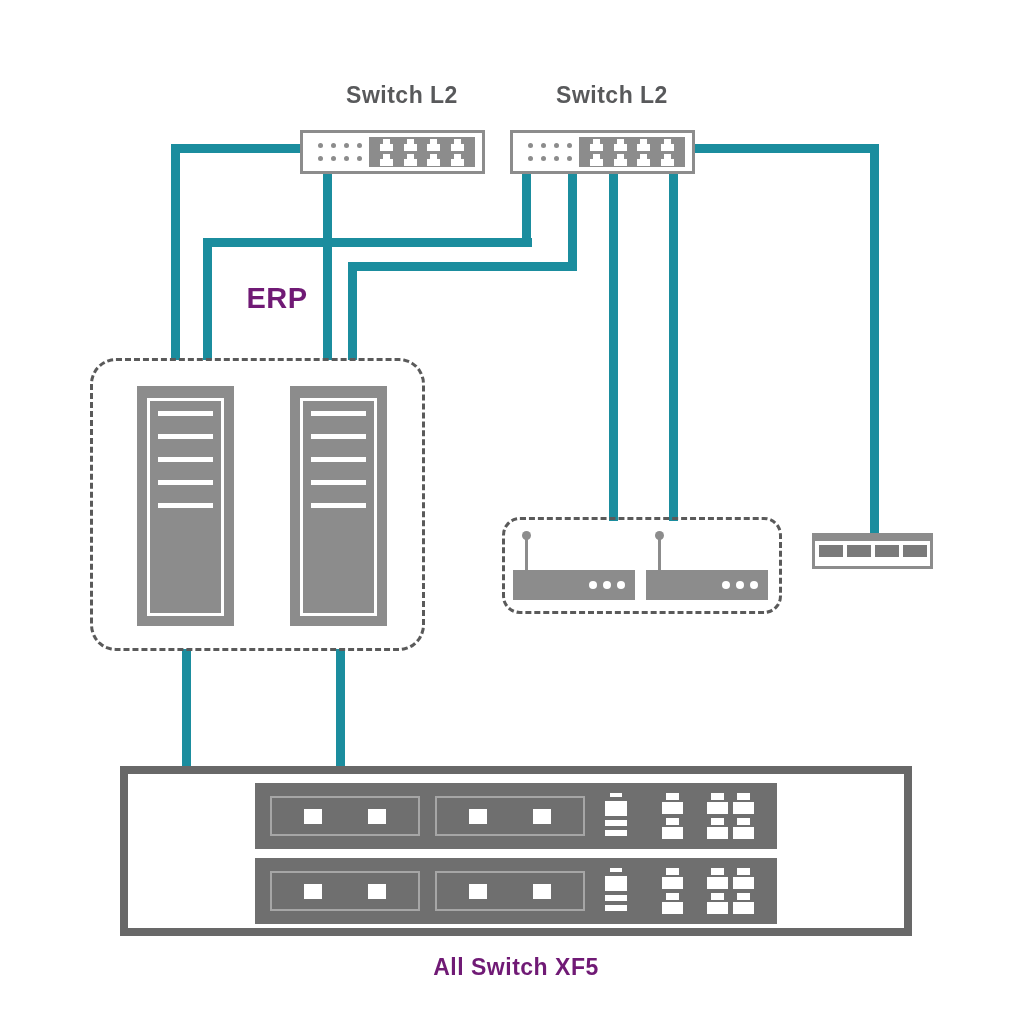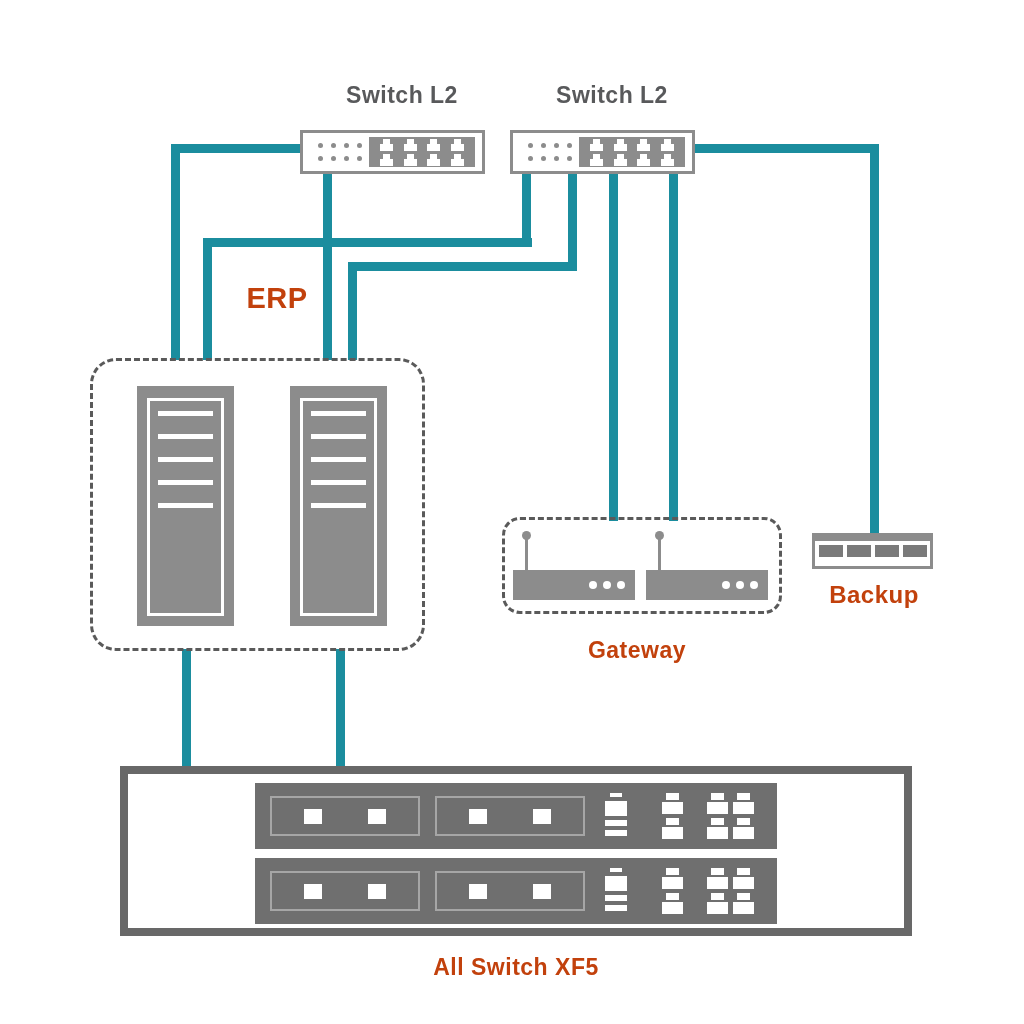--- a/index.html
+++ b/index.html
@@ -5,21 +5,21 @@
   * { box-sizing: border-box; margin: 0; padding: 0; }
   html,body { background:#ffffff; }
   .canvas {
     position: relative; width: 1024px; height: 1024px; background: #ffffff;
     font-family: "Liberation Sans", sans-serif; font-weight: bold; overflow: hidden; margin-top: 21px;
   }
   
   .lk { position: absolute; background: #1b8d9e; }
 
   
-  .lbl { position: absolute; text-align: center; color: #c2410c; letter-spacing: .5px; }
+  .lbl { position: absolute; text-align: center; color: #701a75; letter-spacing: .5px; }
   .lbl.dark { color: #58595b; }
   .lbl span { display: block; }
 
   
   .switch {
     position: absolute; width: 185px; height: 44px; background: #fff;
     border: 3px solid #8c8c8c; display: flex; align-items: center;
   }
   .leds { display: grid; grid-template-columns: repeat(4,5px); gap: 8px 8px; margin-left: 15px; }
   .led { width: 5px; height: 5px; border-radius: 50%; background: #8c8c8c; }
@@ -182,33 +182,31 @@
       <span class="rdot"></span>
       <span class="rdot"></span>
     </div>
     <div class="router" style="left:141px;top:50px">
       <i class="antenna"></i>
       <span class="rdot"></span>
       <span class="rdot"></span>
       <span class="rdot"></span>
     </div>
   </div>
-  <div class="lbl" style="left:537px;top:616px;width:200px;font-size:23px">Gateway</div>
 
   <div class="nas" style="left:812px;top:512px">
     <div class="nas-strip"></div>
     <div class="nas-bays">
       <span class="bay"></span>
       <span class="bay"></span>
       <span class="bay"></span>
       <span class="bay"></span>
     </div>
   </div>
   <div class="lbl" style="left:794px;top:561px;width:160px;font-size:24px;line-height:1.12">
-    <span>Backup</span>
   </div>
 
   <div class="storage" style="left:120px;top:745px">
     <div class="tray" style="top:9px">
       <div class="module m1">
         <span class="slot"></span>
         <span class="slot"></span>
       </div>
       <div class="module m2">
         <span class="slot"></span>

